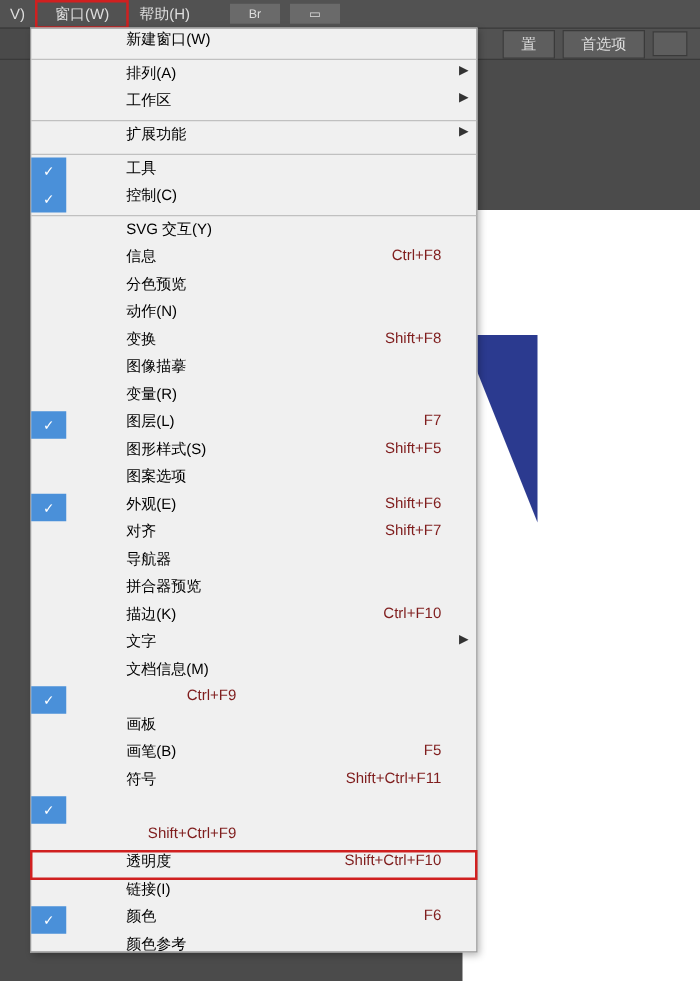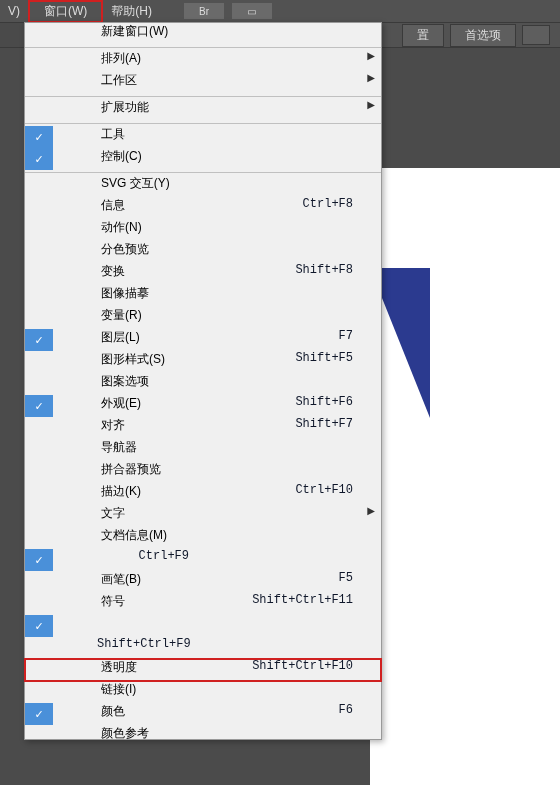--- a/index.html
+++ b/index.html
@@ -115,25 +115,24 @@
   }
   .dropdown .check-col.checked {
     background: #4a90d9;
     color: #fff;
   }
   .dropdown .label-col {
     flex: 1;
     padding-left: 4px;
   }
   .dropdown .shortcut-col {
-    color: #0f172a;
+    color: #7f1d1d;
     padding-right: 18px;
     text-align: right;
     min-width: 110px;
-    font-family: Liberation Mono, monospace;
   }
   .dropdown .arrow-col {
     position: absolute;
     right: 6px;
     font-size: 10px;
     color: #333;
   }
   .dropdown .sep {
     height: 1px;
     background: #c0c0c0;
@@ -225,25 +224,25 @@
     <span class="check-col"></span>
     <span class="label-col">SVG 交互(Y)</span>
   </div>
   <div class="row">
     <span class="check-col"></span>
     <span class="label-col">信息</span>
     <span class="shortcut-col">Ctrl+F8</span>
   </div>
   <div class="row">
     <span class="check-col"></span>
+    <span class="label-col">分色预览</span>
+  </div>
+  <div class="row">
+    <span class="check-col"></span>
     <span class="label-col">动作(N)</span>
-  </div>
-  <div class="row">
-    <span class="check-col"></span>
-    <span class="label-col">分色预览</span>
   </div>
   <div class="row">
     <span class="check-col"></span>
     <span class="label-col">变换</span>
     <span class="shortcut-col">Shift+F8</span>
   </div>
   <div class="row">
     <span class="check-col"></span>
     <span class="label-col">图像描摹</span>
   </div>
@@ -302,20 +301,24 @@
     <span class="label-col">文档信息(M)</span>
   </div>
   <div class="row">
     <span class="check-col checked">
         <span class="checkmark">✓</span>
       </span>
     <span class="shortcut-col">Ctrl+F9</span>
   </div>
   <div class="row">
     <span class="check-col"></span>
+    <span class="label-col">画板</span>
+  </div>
+  <div class="row">
+    <span class="check-col"></span>
     <span class="label-col">画笔(B)</span>
     <span class="shortcut-col">F5</span>
   </div>
   <div class="row">
     <span class="check-col"></span>
     <span class="label-col">符号</span>
     <span class="shortcut-col">Shift+Ctrl+F11</span>
   </div>
   <div class="row">
     <span class="check-col checked">

